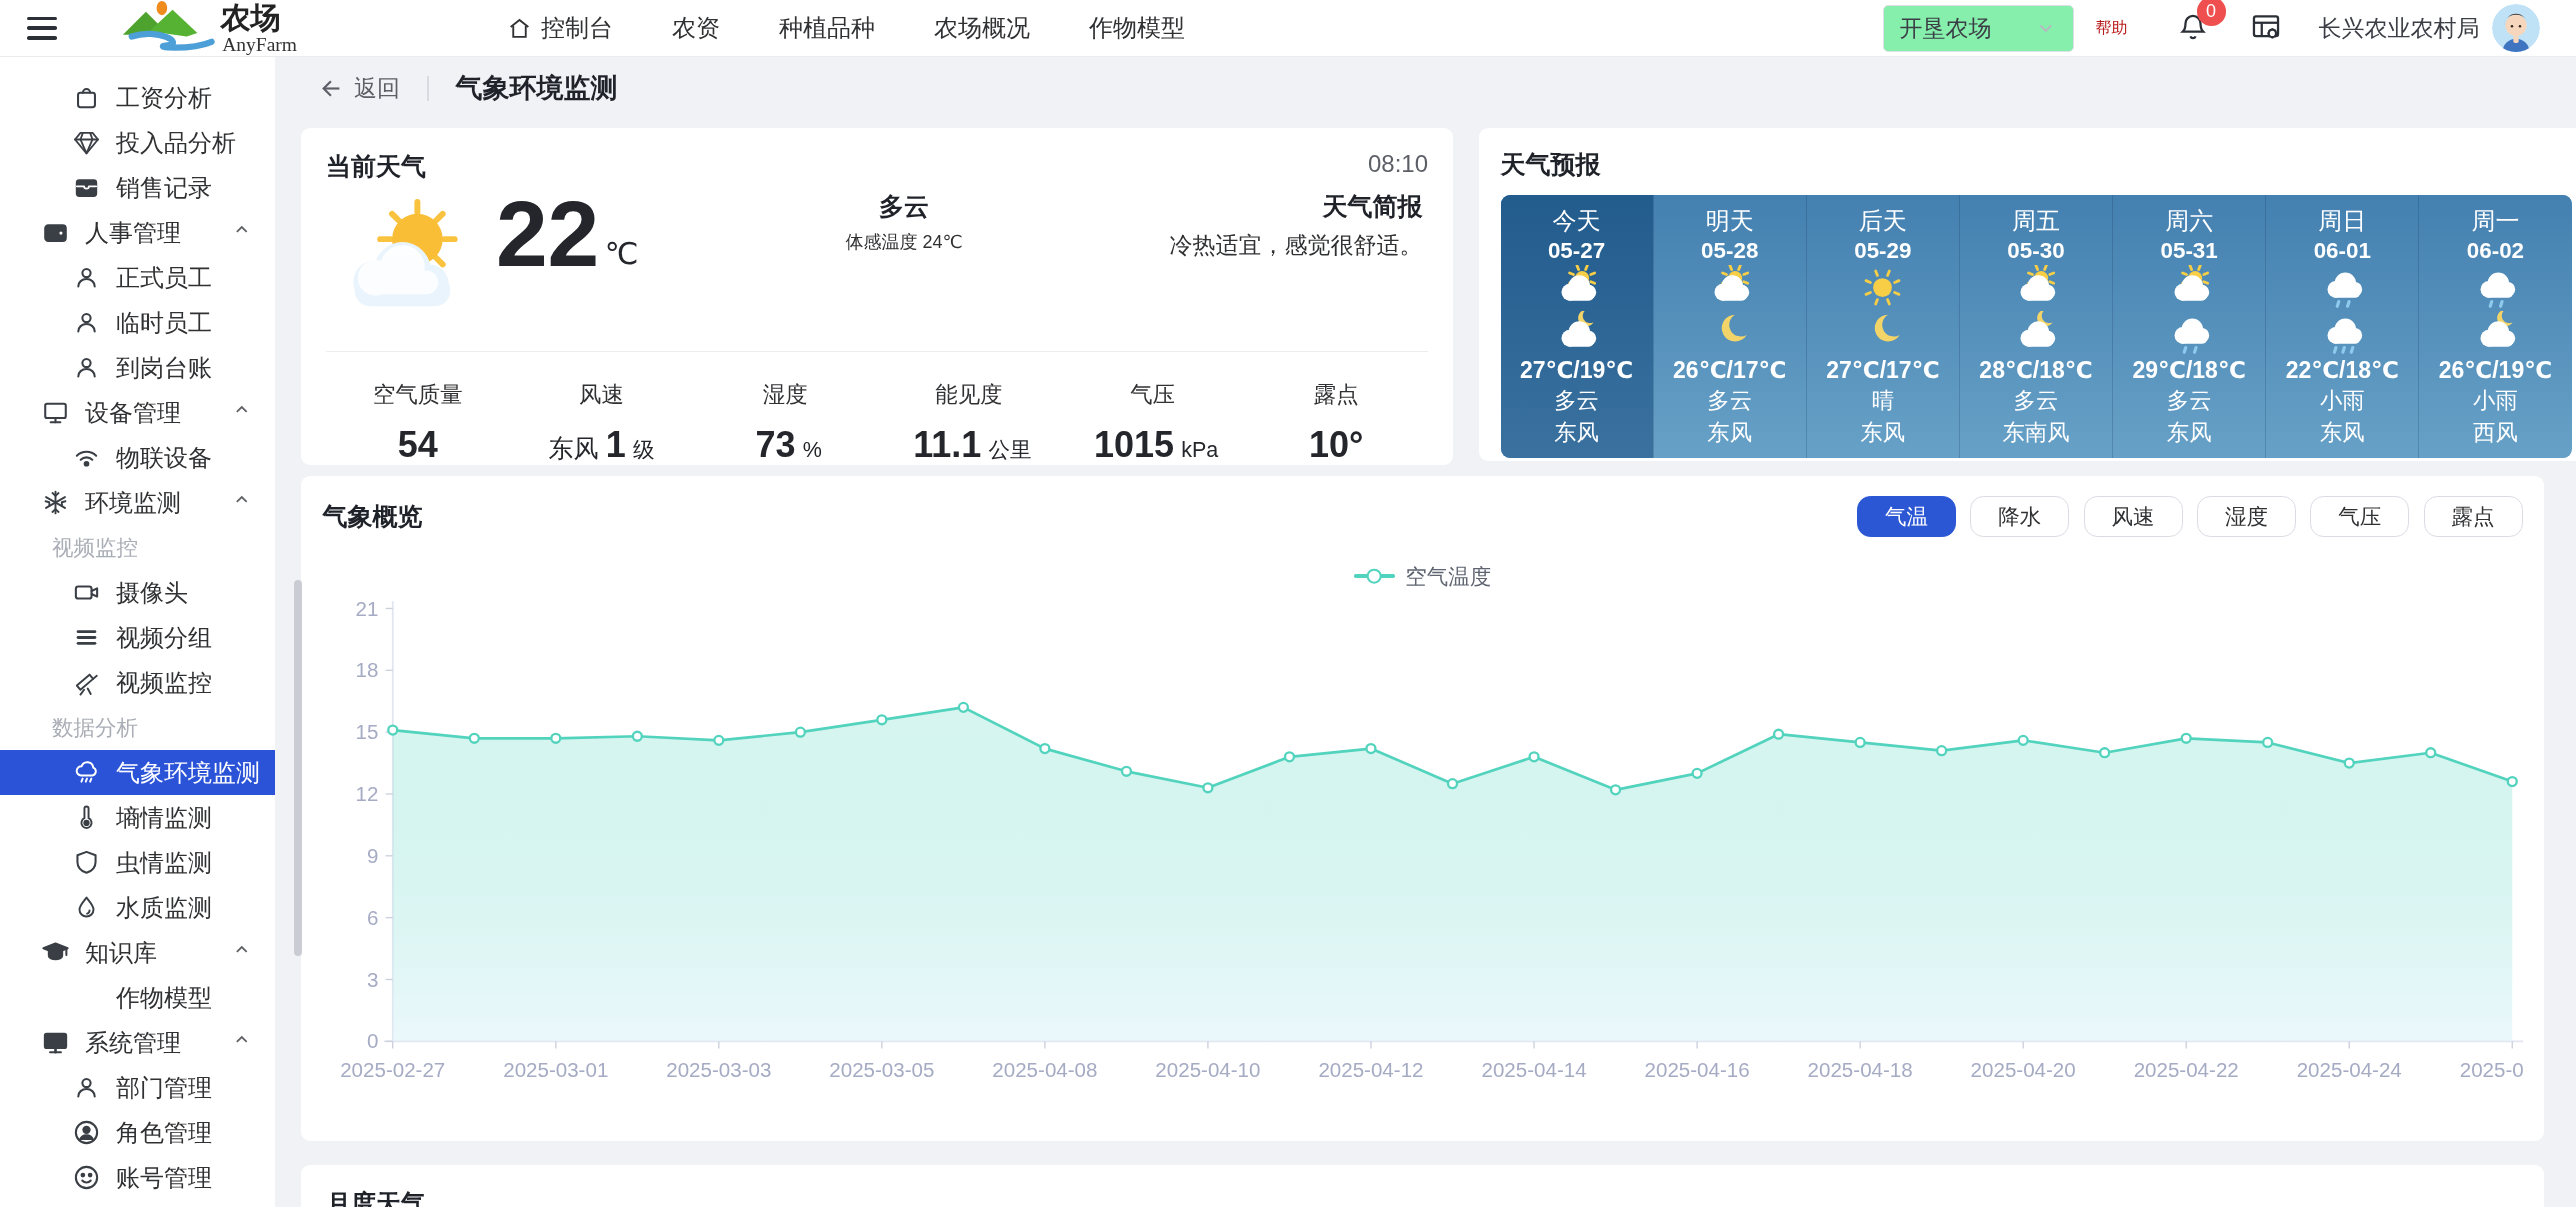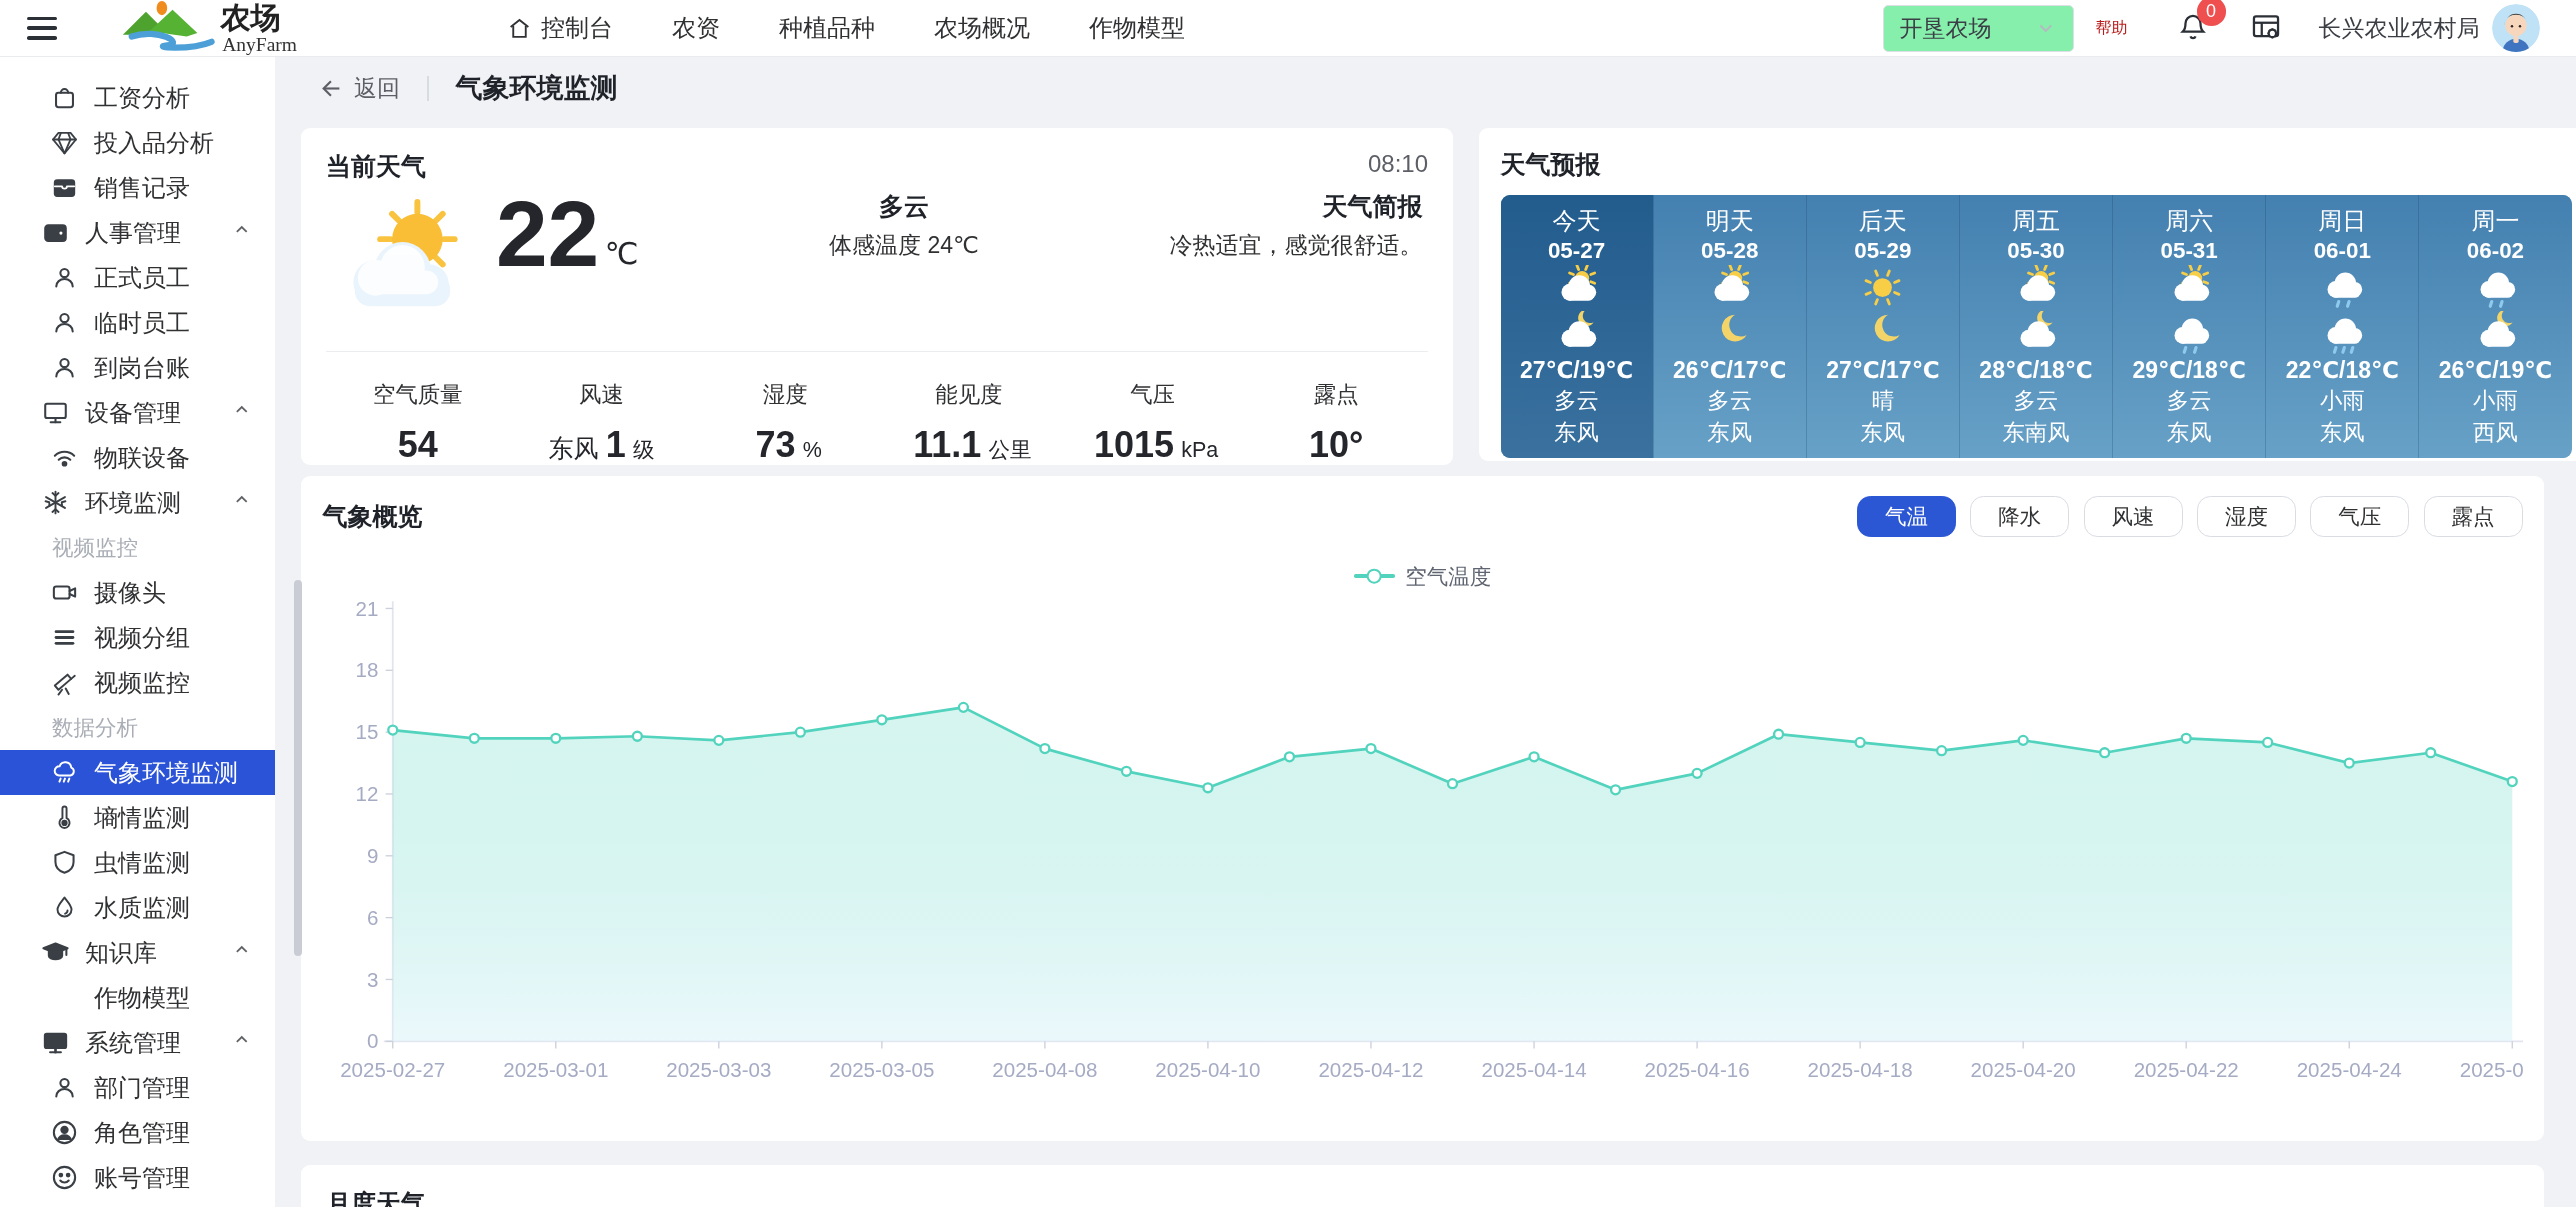--- a/index.html
+++ b/index.html
@@ -25,21 +25,21 @@
            color:#fff; font-size:18px; display:flex; align-items:center; justify-content:center; padding:0 5.4px; }
   .panel-icon { margin-left:39px; cursor:pointer; }
   .user-name { font-size:23px; color:#3b3e45; margin-left:36px; }
   .avatar { width:48px; height:48px; border-radius:50%; margin-left:12.5px; overflow:hidden; flex:none; cursor:pointer; }
 
   
   .sidebar { position:absolute; left:0; top:57px; bottom:0; width:275px; background:#fff; padding-top:18px; overflow:hidden; z-index:20; }
   .side-row { height:45px; display:flex; align-items:center; font-size:24px; color:#303133; cursor:pointer; position:relative; }
   .side-row .ic { width:29px; height:29px; margin-right:15px; flex:none; display:flex; align-items:center; justify-content:center; }
   .side-row.group { padding-left:41px; }
-  .side-row.leaf  { padding-left:50px; }
+  .side-row.leaf  { padding-left:72px; }
   .side-row.section { padding-left:52px; font-size:21.5px; color:#a9adb5; cursor:default; }
   .side-row .chev { position:absolute; right:23px; top:50%; transform:translateY(-50%); }
   .side-row.active { background:#2b53d7; color:#fff; }
   .side-row.active .ic svg * { stroke:#fff; }
   .side-scroll-thumb { position:absolute; left:294px; top:580px; width:8px; height:376px; background:#c9ccd3; border-radius:4.5px; z-index:25; }
 
   
   .breadcrumb { position:absolute; left:318px; top:70px; display:flex; align-items:center; gap:14.3px; z-index:5; }
   .bc-back { display:flex; align-items:center; gap:9px; font-size:23px; color:#5c5f66; cursor:pointer; }
   .bc-div { width:1.8px; height:25px; background:#d8dbe0; margin:0 12.5px; }
@@ -52,21 +52,21 @@
   .cw-card { left:301px; top:128px; width:1152px; height:337px; padding:21.5px 25px; }
   .cw-head { display:flex; justify-content:space-between; align-items:flex-start; }
   .cw-time { font-size:24px; color:#5c5f66; }
   .cw-main { display:flex; align-items:flex-start; margin-top:7.2px; height:143px; }
   .cw-icon { width:143px; height:134px; margin-left:5.4px; flex:none; }
   .cw-temp { display:flex; align-items:flex-end; margin-left:21.5px; }
   .cw-temp .t { font-size:93px; font-weight:700; color:#24262b; line-height:0.95; }
   .cw-temp .u { font-size:30px; color:#24262b; margin-left:5.4px; margin-bottom:7.2px; }
   .cw-mid { margin-left:auto; margin-right:auto; text-align:center; }
   .cw-mid .c1 { font-size:25px; font-weight:bold; color:#1f2329; }
-  .cw-mid .c2 { font-size:23px; color:#303133; margin-top:7.2px; }
+  .cw-mid .c2 { font-size:18px; color:#303133; margin-top:7.2px; }
   .cw-brief { text-align:right; margin-right:5.4px; }
   .cw-brief .c1 { font-size:25px; font-weight:bold; color:#1f2329; }
   .cw-brief .c2 { font-size:23px; color:#303133; margin-top:7.2px; }
   .cw-divider { height:0.9px; background:#ebedf0; margin-top:18px; }
   .cw-stats { display:flex; margin-top:27px; }
   .stat { flex:1; text-align:center; }
   .stat .lbl { font-size:22.4px; color:#303133; }
   .stat .val-row { margin-top:14.3px; display:flex; align-items:baseline; justify-content:center; gap:7.2px; }
   .stat .pfx { font-size:25px; color:#24262b; }
   .stat .val { font-size:36px; font-weight:bold; color:#24262b; }

